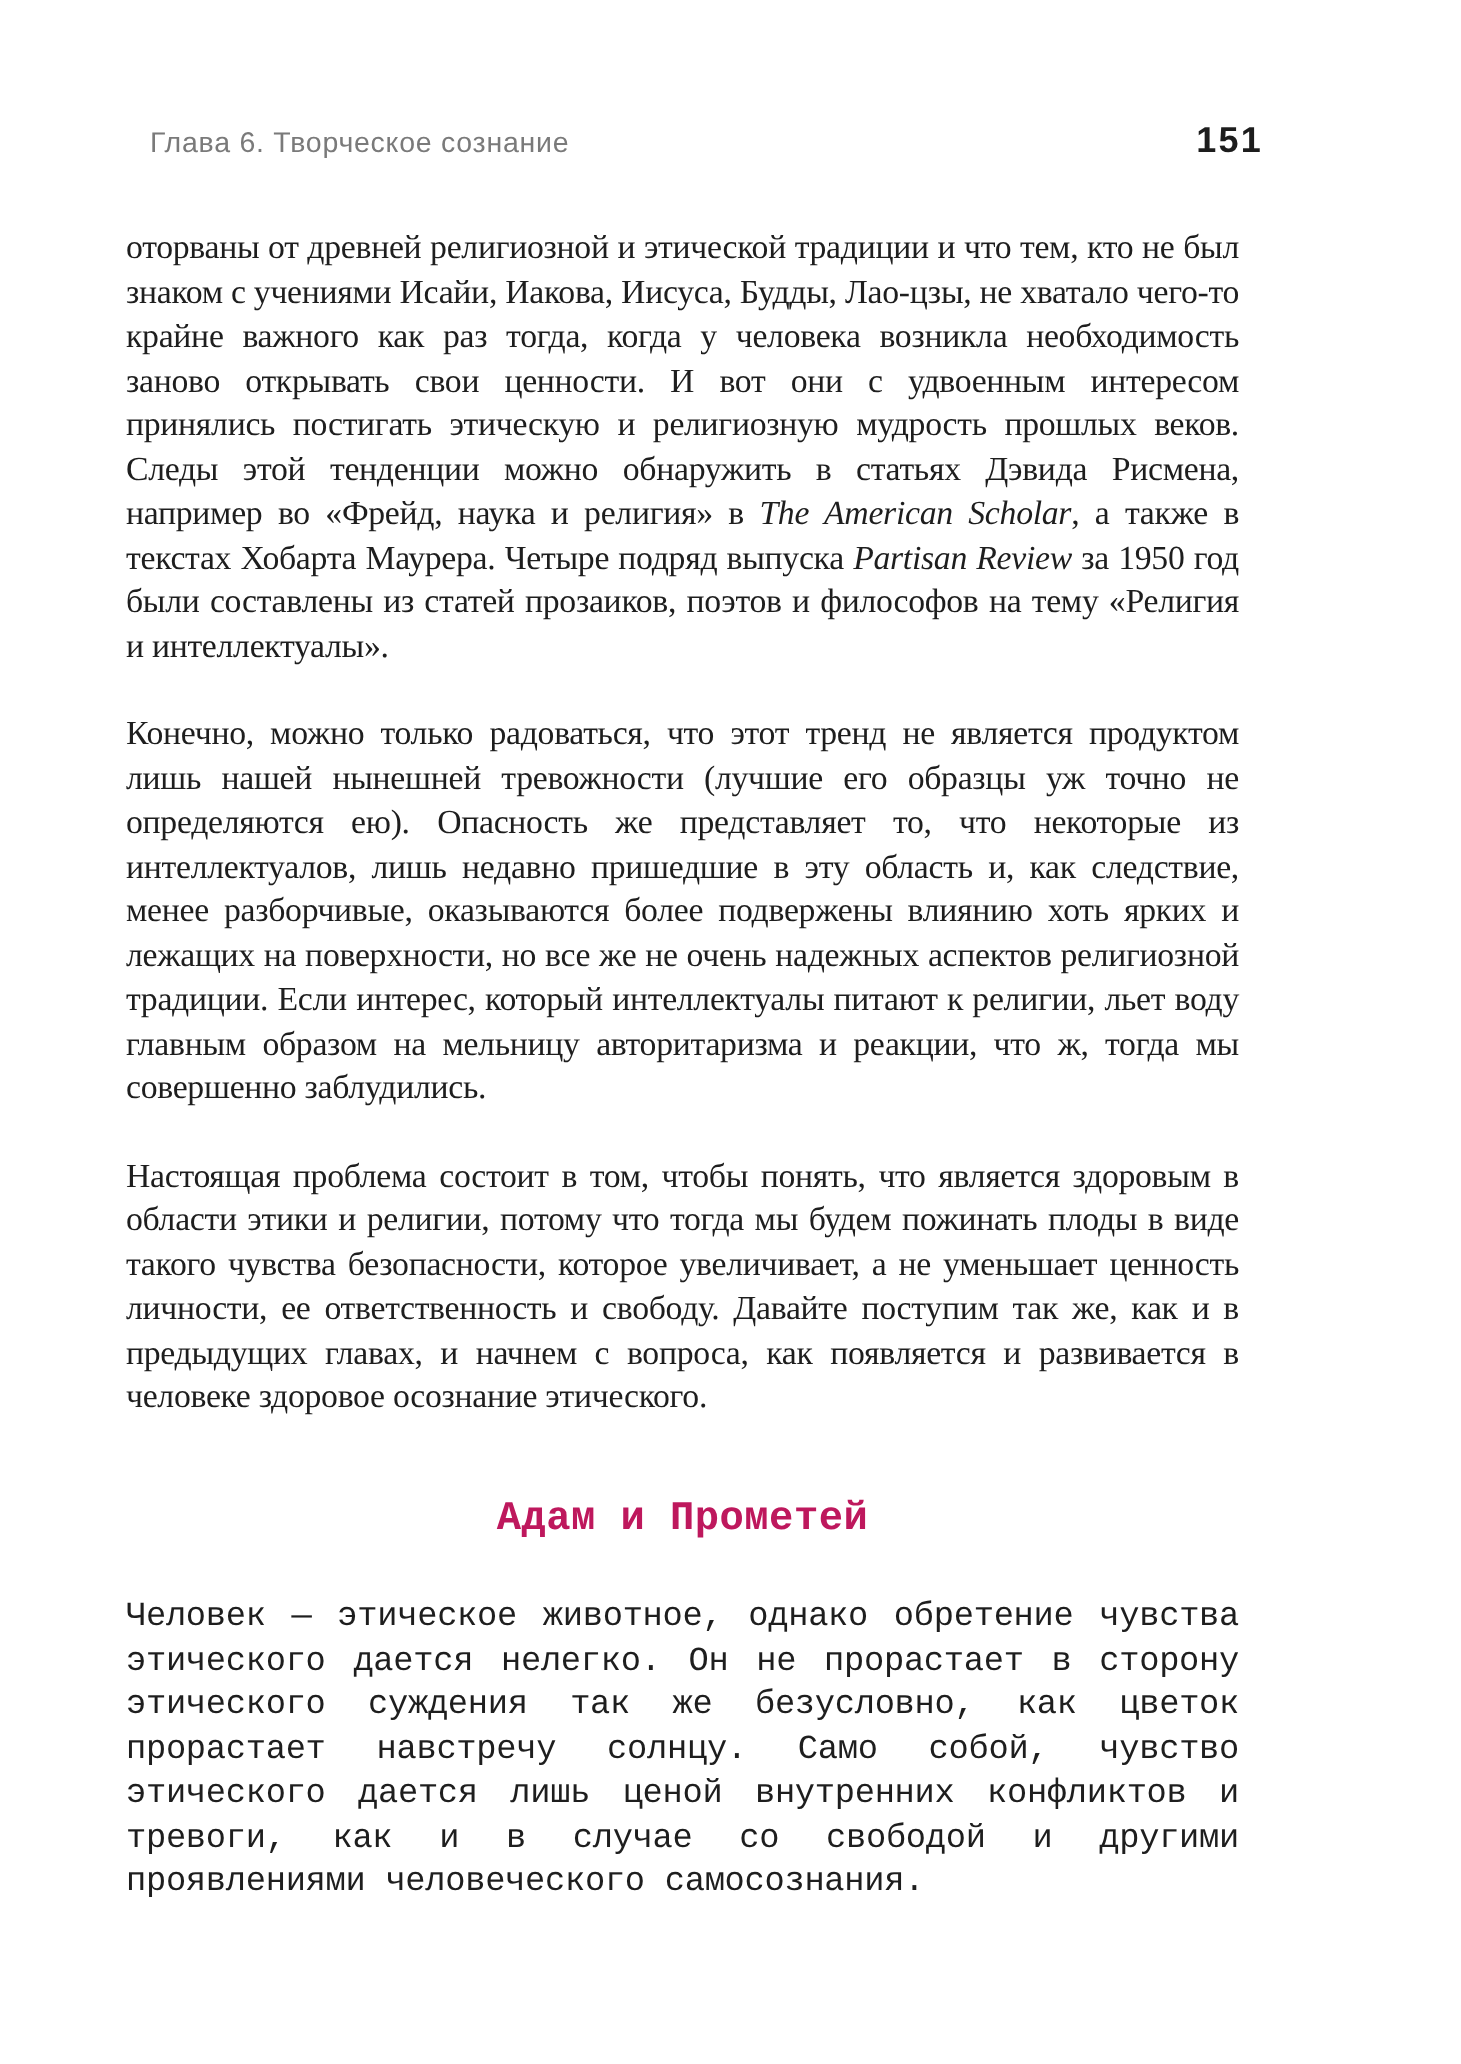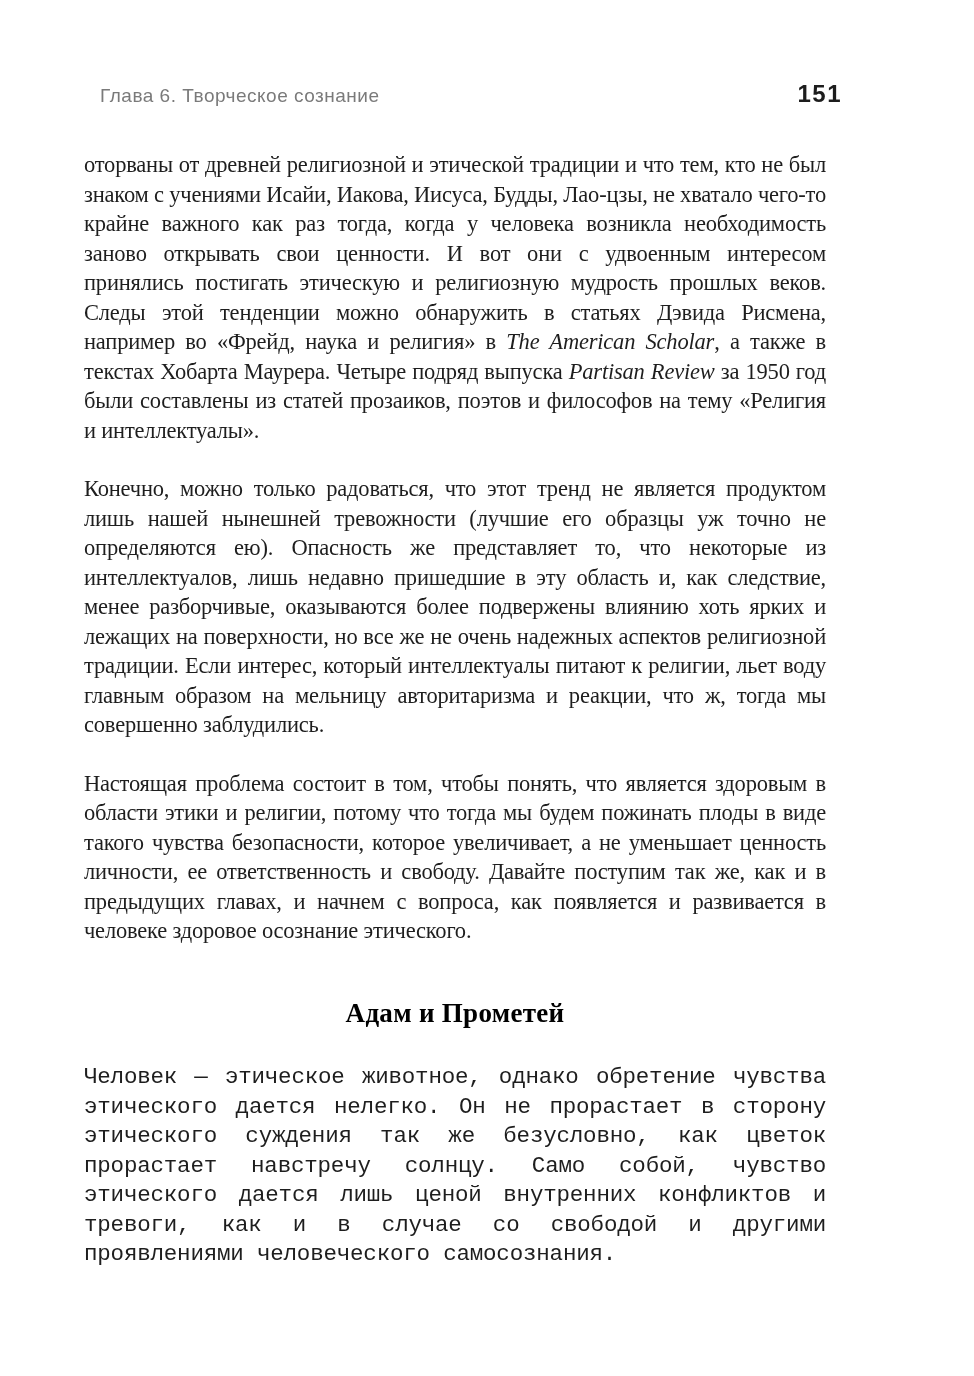--- a/index.html
+++ b/index.html
@@ -49,24 +49,24 @@
     letter-spacing: -0.2px;
   }
   .para {
     margin: 0 0 29px 0;
   }
   .para:last-child {
     margin-bottom: 0;
     font-family: Liberation Mono, monospace;
   }
   .section-heading {
-    font-family: Liberation Serif, serif;
+    font-family: Liberation Mono, monospace;
     font-weight: bold;
     font-size: 27px;
-    color: #000000;
+    color: #be185d;
     text-align: center;
     letter-spacing: 0.3px;
     margin: 53px 0 35px 0;
   }
   .italic {
     font-style: italic;
   }
 </style>
 </head>
 <body>

